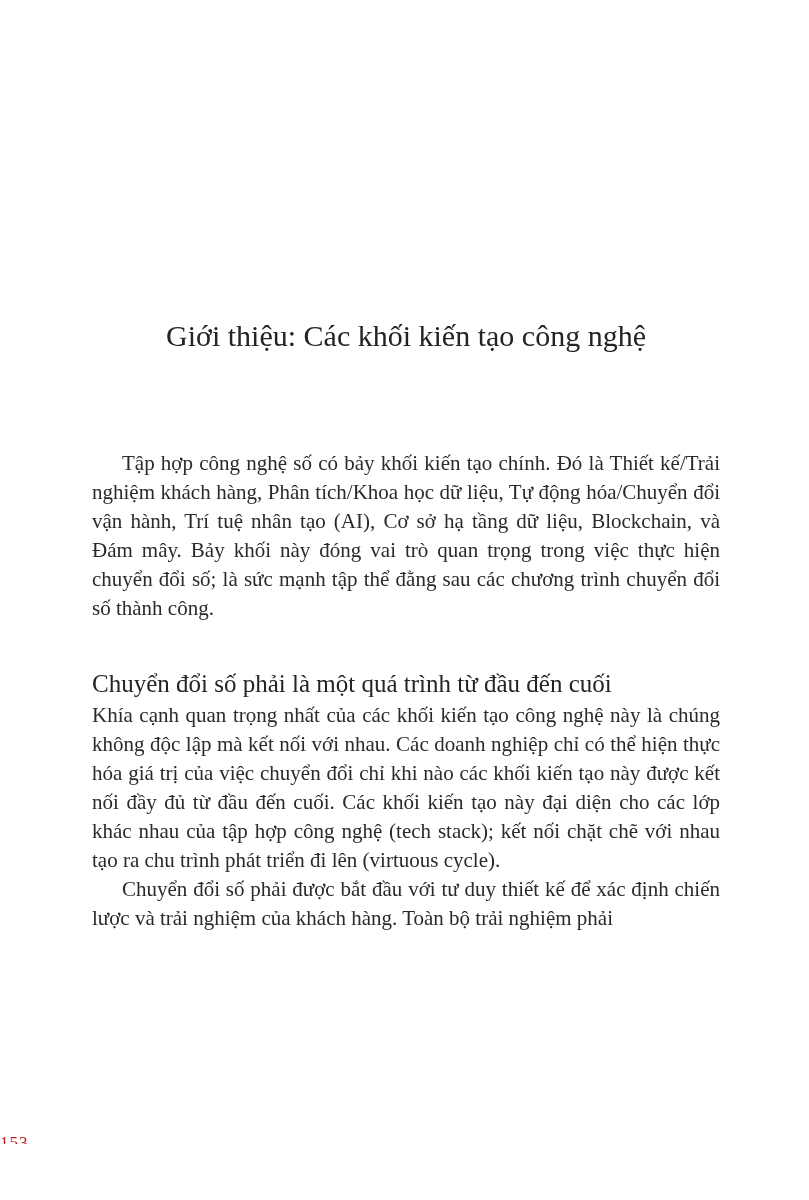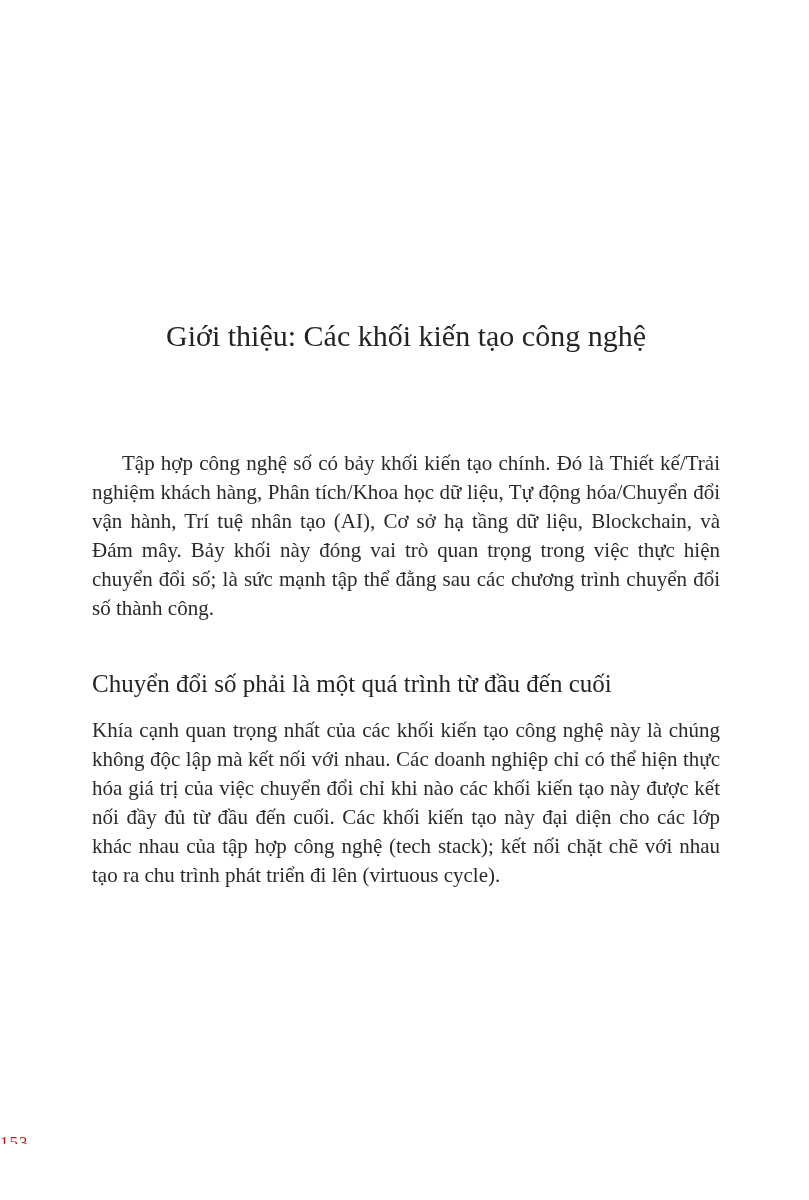--- a/index.html
+++ b/index.html
@@ -38,21 +38,21 @@
     color: #2a2a2a;
   }
   .para {
     margin: 0;
     padding: 0;
   }
   .para.indent {
     text-indent: 30px;
   }
   .section-heading {
-    margin: 44px 0 15px 0;
+    margin: 44px 0 0 0;
     font-weight: normal;
     font-size: 25px;
     line-height: 34px;
     text-align: left;
     color: #242424;
   }
   .page-footer {
     position: absolute;
     top: 1133px;
     left: 0;
@@ -71,17 +71,18 @@
   <h1 class="chapter-title">
     <div>Giới thiệu: Các khối kiến tạo công nghệ</div>
   </h1>
 
   <main class="page-body">
     <p class="para indent">Tập hợp công nghệ số có bảy khối kiến tạo chính. Đó là Thiết kế/Trải nghiệm khách hàng, Phân tích/Khoa học dữ liệu, Tự động hóa/Chuyển đổi vận hành, Trí tuệ nhân tạo (AI), Cơ sở hạ tầng dữ liệu, Blockchain, và Đám mây. Bảy khối này đóng vai trò quan trọng trong việc thực hiện chuyển đổi số; là sức mạnh tập thể đằng sau các chương trình chuyển đổi số thành công.</p>
 
     <h2 class="section-heading">Chuyển đổi số phải là một quá trình từ đầu đến cuối</h2>
 
     <p class="para">Khía cạnh quan trọng nhất của các khối kiến tạo công nghệ này là chúng không độc lập mà kết nối với nhau. Các doanh nghiệp chỉ có thể hiện thực hóa giá trị của việc chuyển đổi chỉ khi nào các khối kiến tạo này được kết nối đầy đủ từ đầu đến cuối. Các khối kiến tạo này đại diện cho các lớp khác nhau của tập hợp công nghệ (tech stack); kết nối chặt chẽ với nhau tạo ra chu trình phát triển đi lên (virtuous cycle).</p>
+    <p class="para indent">Chuyển đổi số phải được bắt đầu với tư duy thiết kế để xác định chiến lược và trải nghiệm của khách hàng. Toàn bộ trải nghiệm phải</p>
   </main>
 
   <footer class="page-footer">153</footer>
 
 </div>
 
 </body></html>

